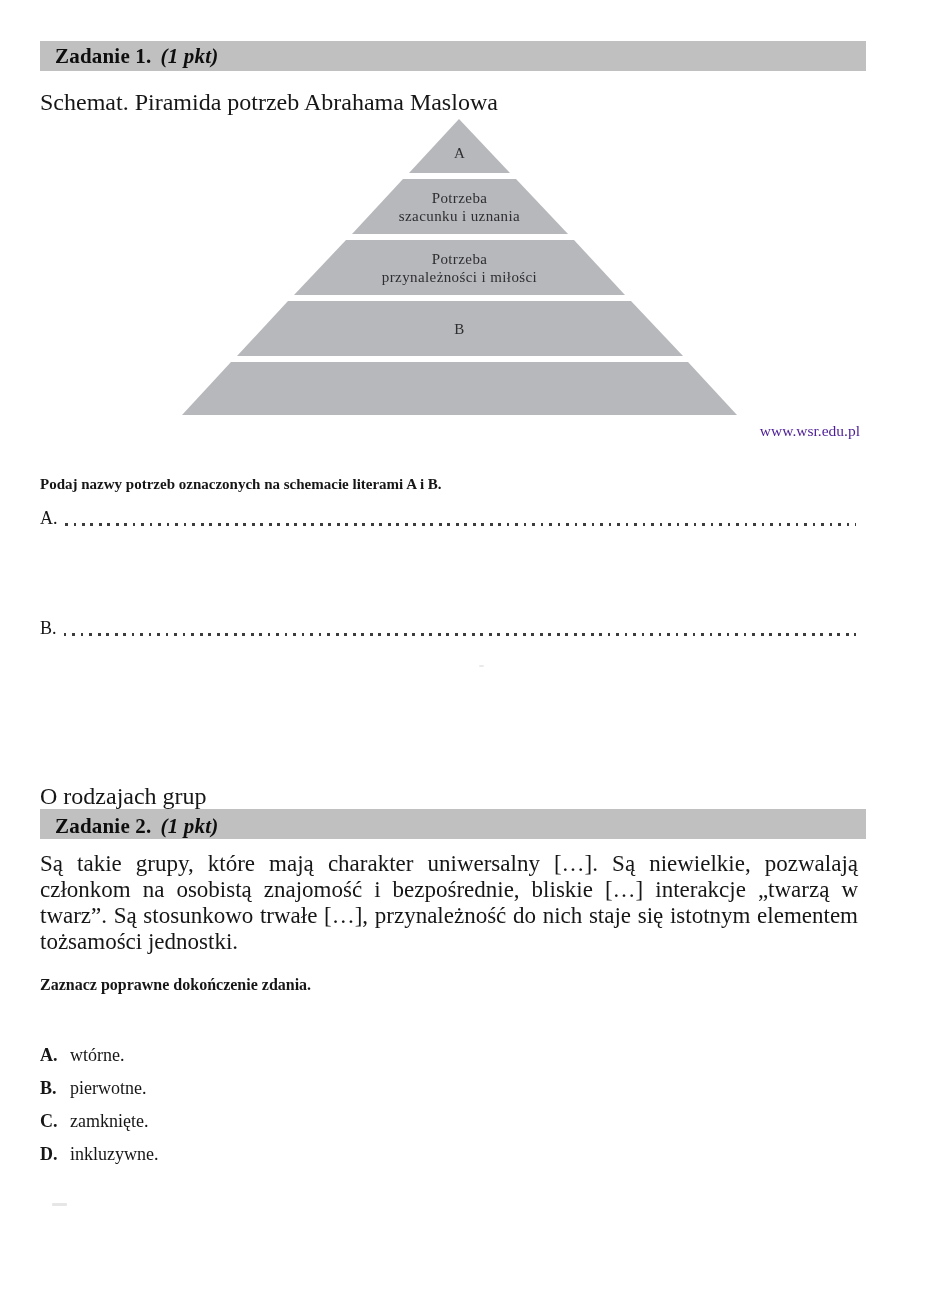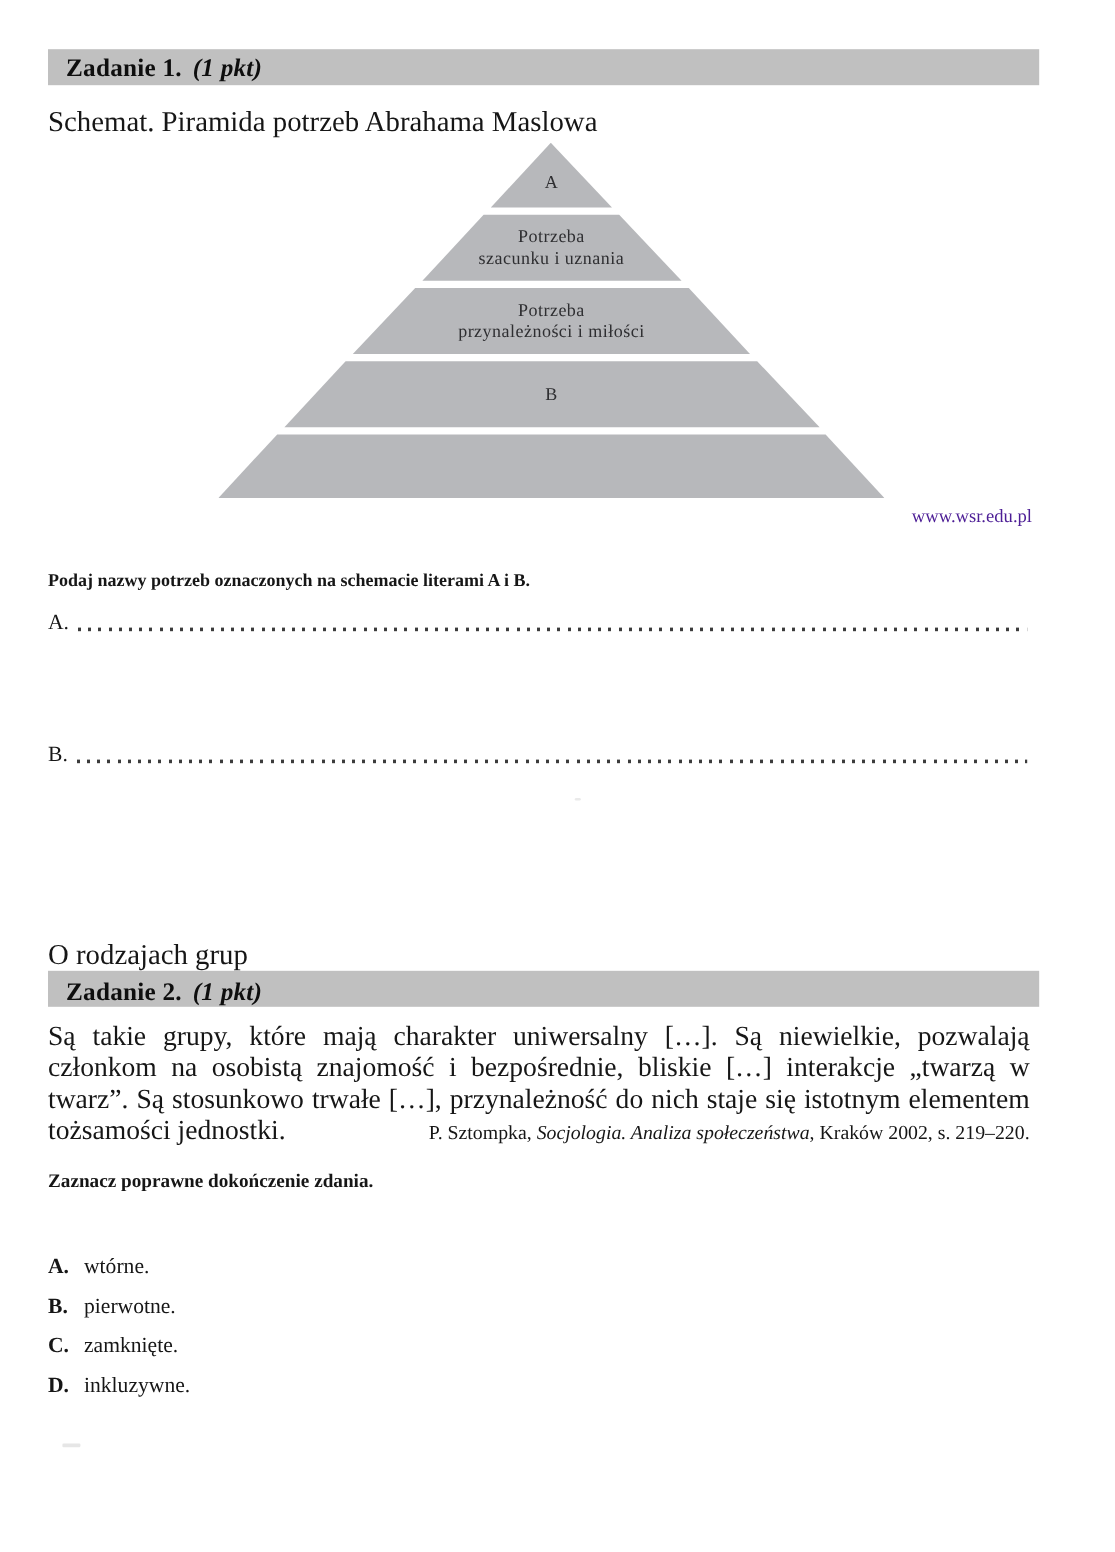--- a/index.html
+++ b/index.html
@@ -139,23 +139,20 @@
 
   <div class="task-header" id="task2-header">
     <span>Zadanie 2.</span>
     <span class="pts">(1 pkt)</span>
   </div>
 
   <div class="textline" id="t2-text-title">O rodzajach grup</div>
 
   <div id="t2-paragraph">Są takie grupy, które mają charakter uniwersalny […]. Są niewielkie, pozwalają członkom na osobistą znajomość i bezpośrednie, bliskie […] interakcje „twarzą w twarz”. Są stosunkowo trwałe […], przynależność do nich staje się istotnym elementem tożsamości jednostki.</div>
 
-  <div id="t2-citation">
-    <span>P. Sztompka, </span><span class="it">Socjologia. Analiza społeczeństwa</span><span>, Kraków 2002, s. 219–220.</span>
-  </div>
 
   <div class="textline" id="t2-instruction">Zaznacz poprawne dokończenie zdania.</div>
 
 
   <div id="options">
     <div class="option-row">
       <span class="option-letter">A.</span>
       <span>wtórne.</span>
     </div>
     <div class="option-row">

